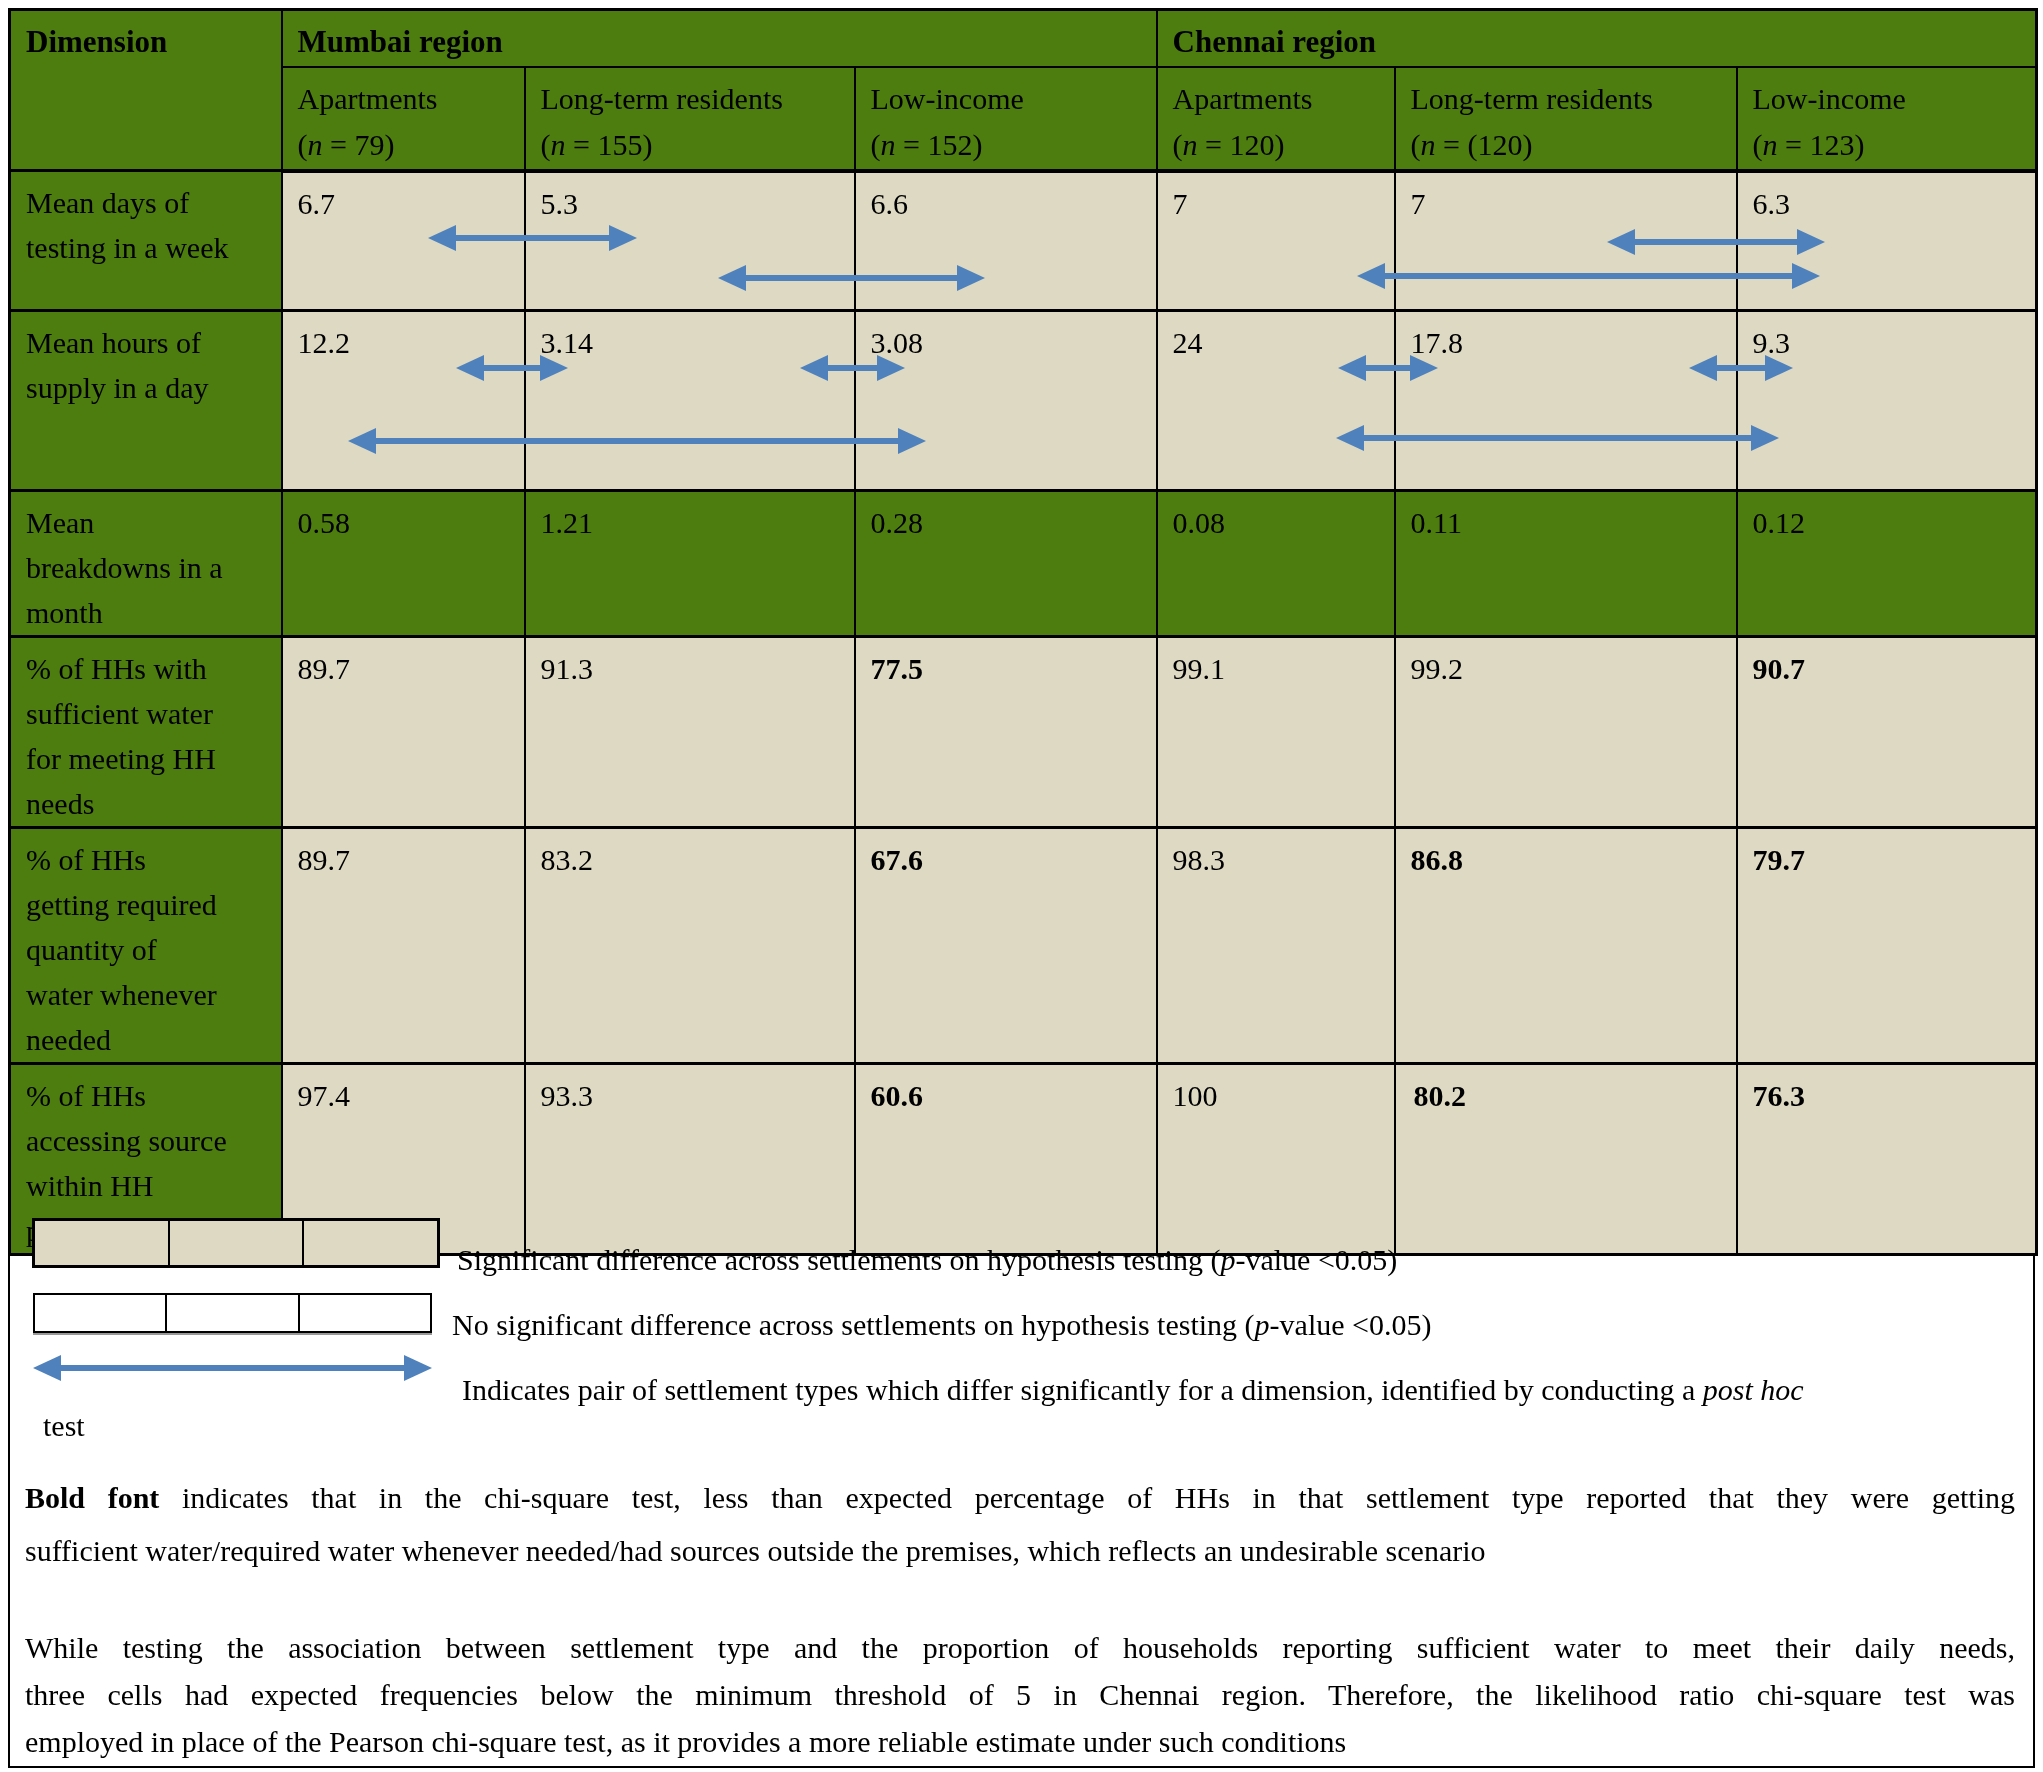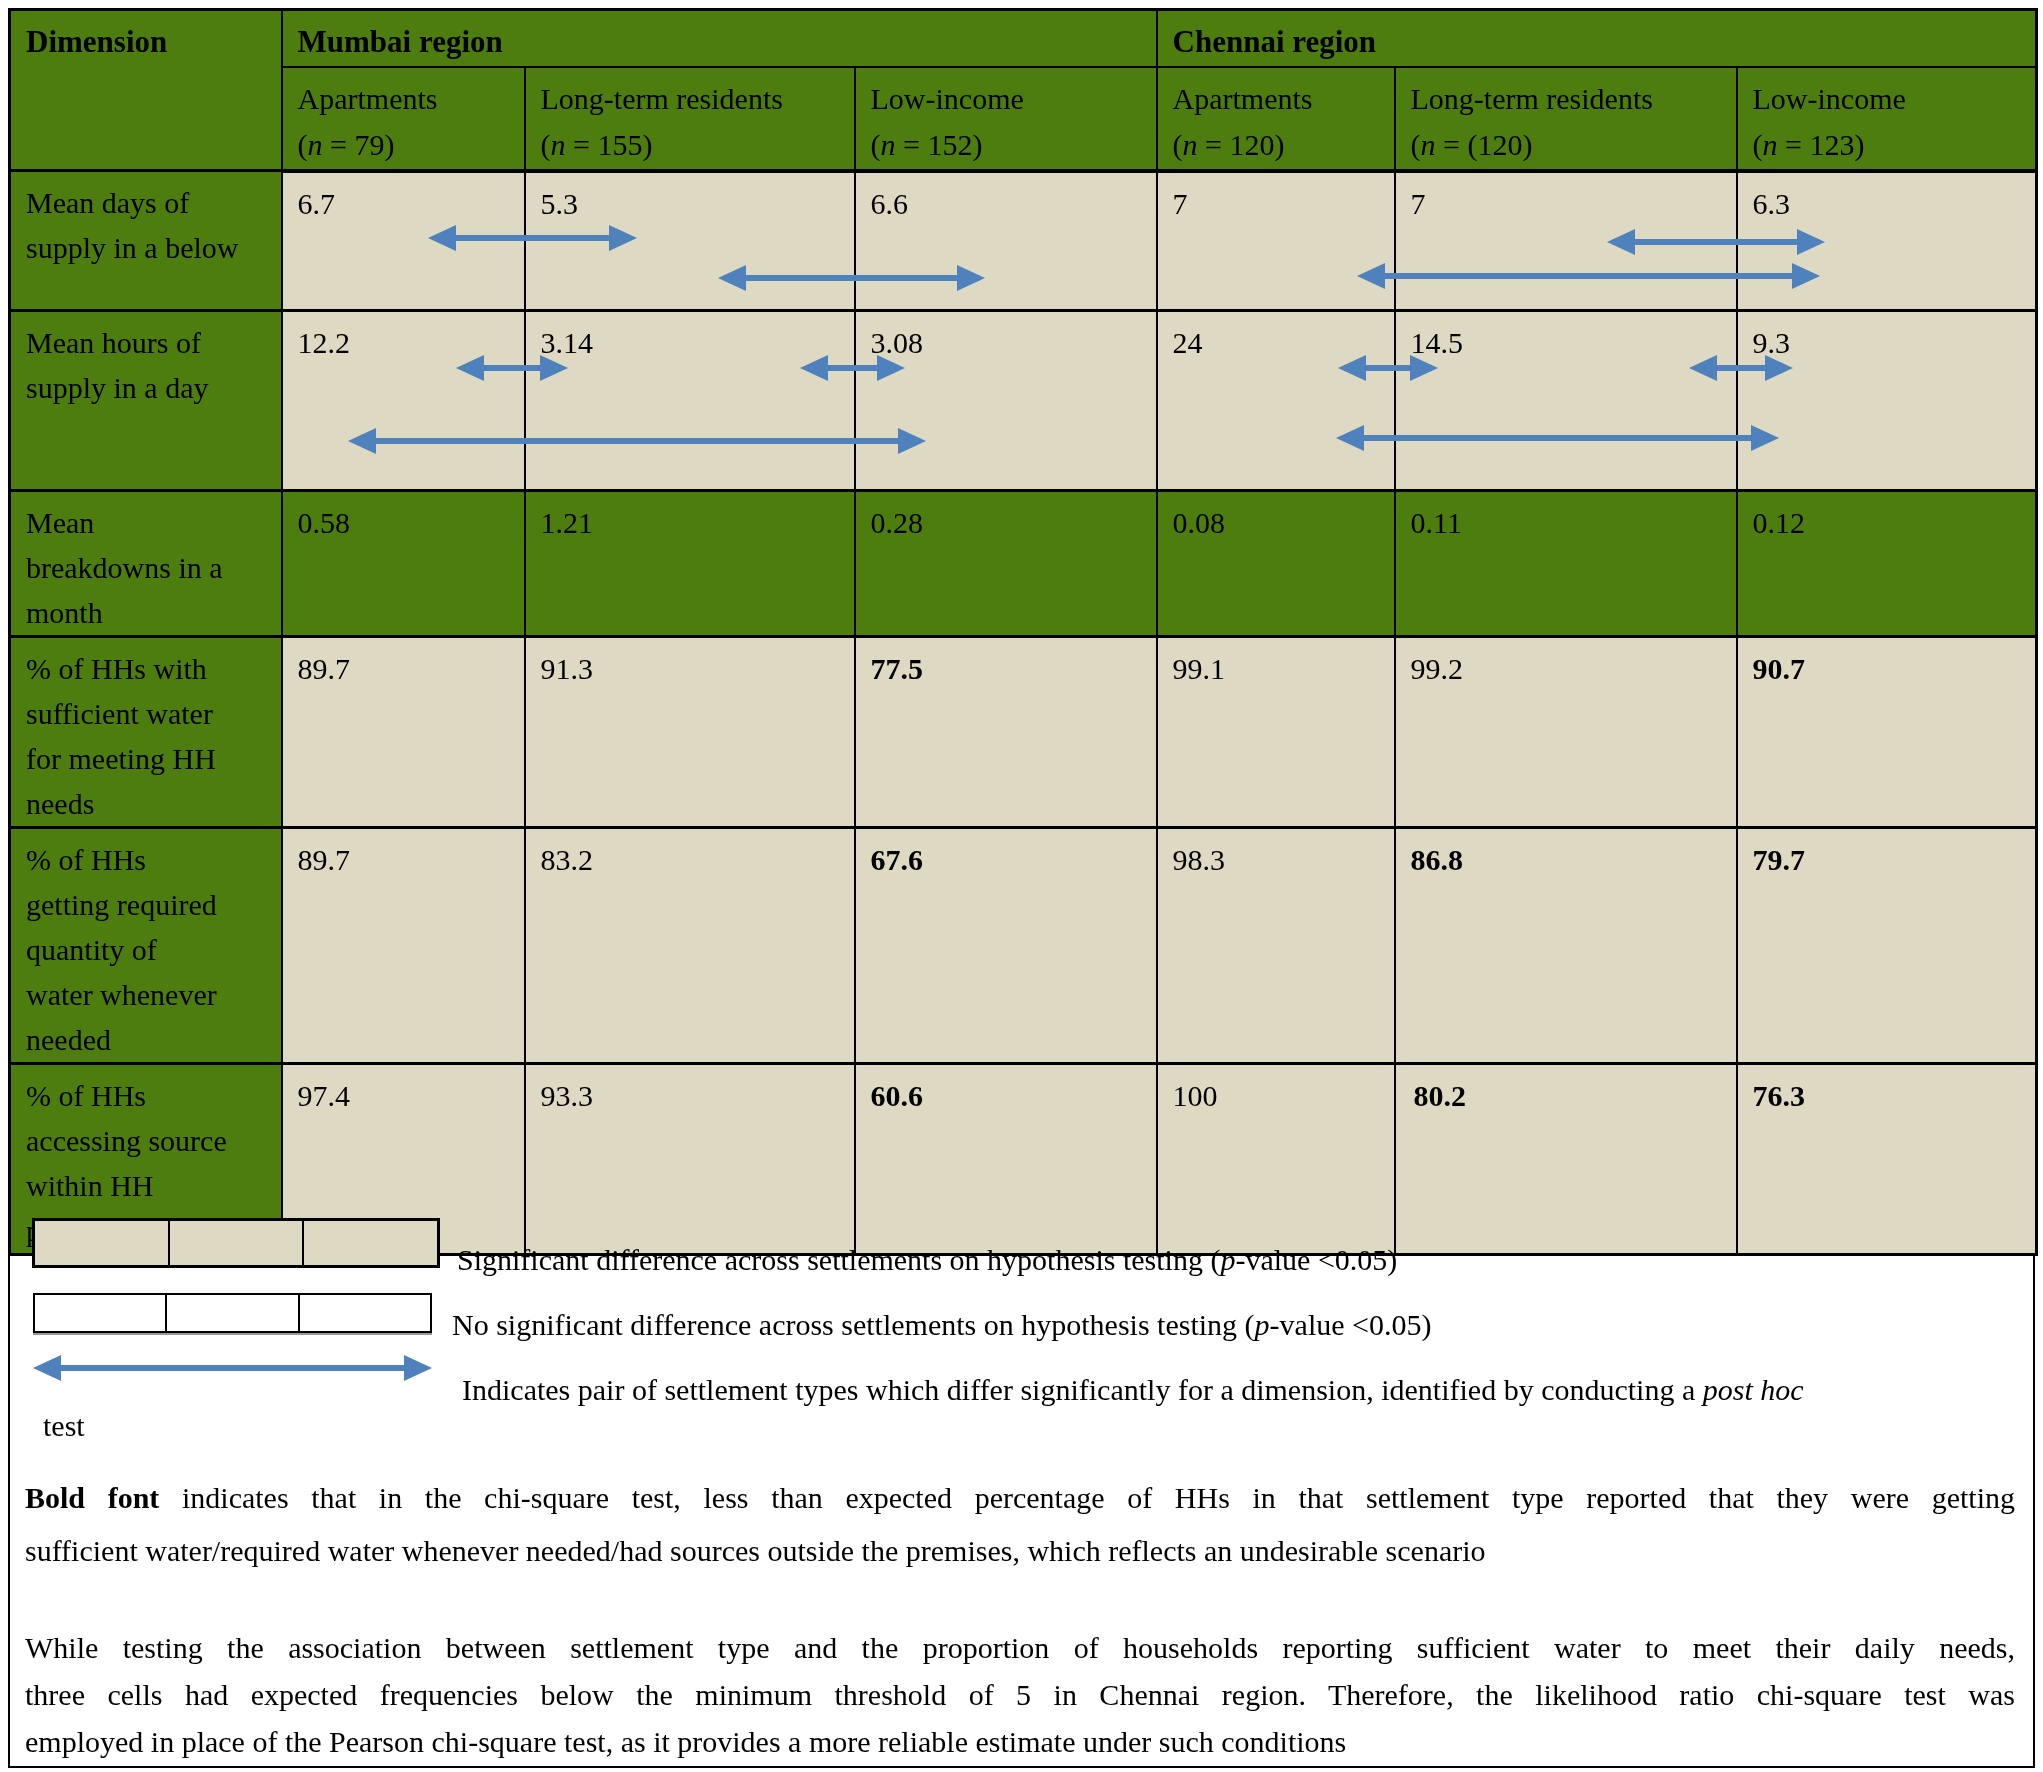--- a/index.html
+++ b/index.html
@@ -90,39 +90,39 @@
         <th>
           <span class="col-label">Low-income</span>
           <span class="col-n">(<i>n</i> = 123)</span>
         </th>
       </tr>
     </thead>
     <tbody>
       <tr class="r1">
         <td>
             <div>Mean days of</div>
-            <div>supply in a below</div>
+            <div>testing in a week</div>
           </td>
         <td class="shaded">6.7</td>
         <td class="shaded">5.3</td>
         <td class="shaded">6.6</td>
         <td class="shaded">7</td>
         <td class="shaded">7</td>
         <td class="shaded">6.3</td>
       </tr>
       <tr class="r2">
         <td>
             <div>Mean hours of</div>
             <div>supply in a day</div>
           </td>
         <td class="shaded">12.2</td>
         <td class="shaded">3.14</td>
         <td class="shaded">3.08</td>
         <td class="shaded">24</td>
-        <td class="shaded">14.5</td>
+        <td class="shaded">17.8</td>
         <td class="shaded">9.3</td>
       </tr>
       <tr class="r3">
         <td>
             <div>Mean</div>
             <div>breakdowns in a</div>
             <div>month</div>
           </td>
         <td>0.58</td>
         <td>1.21</td>

